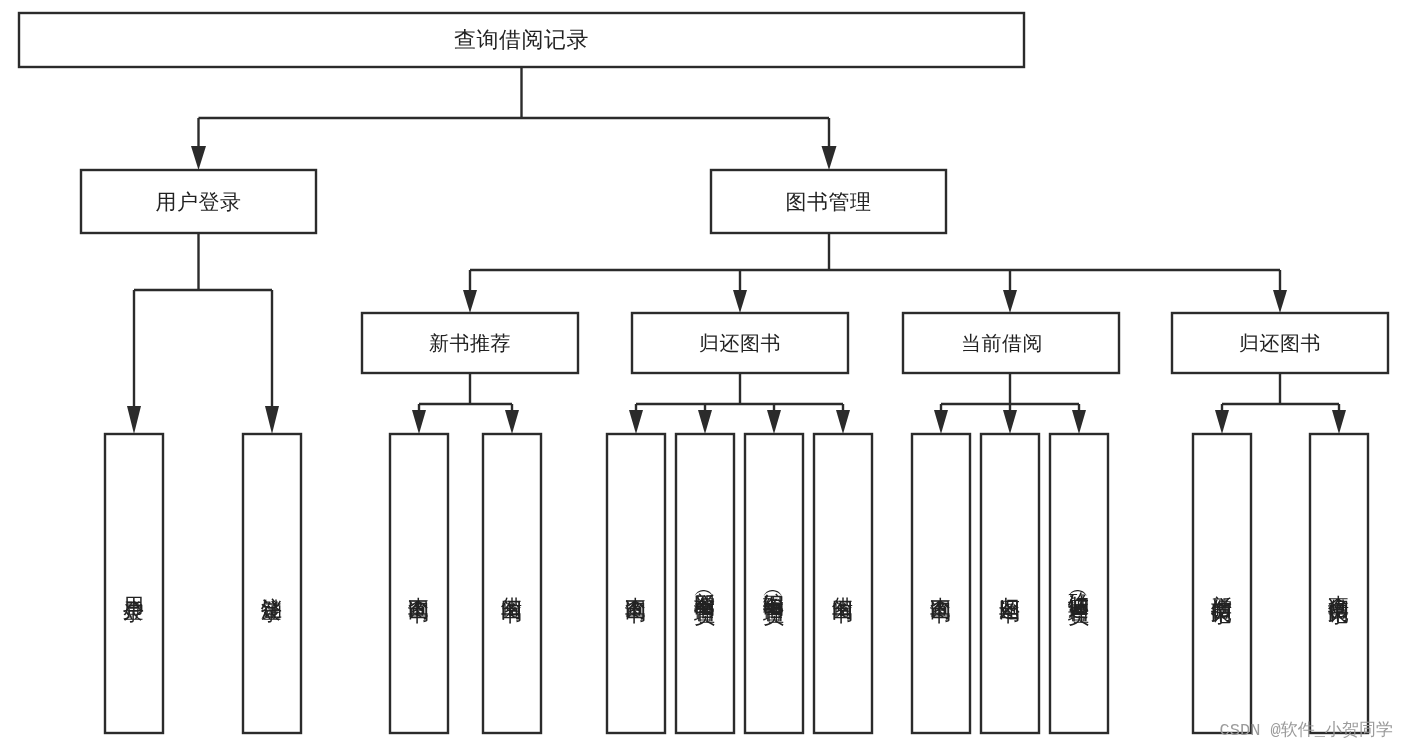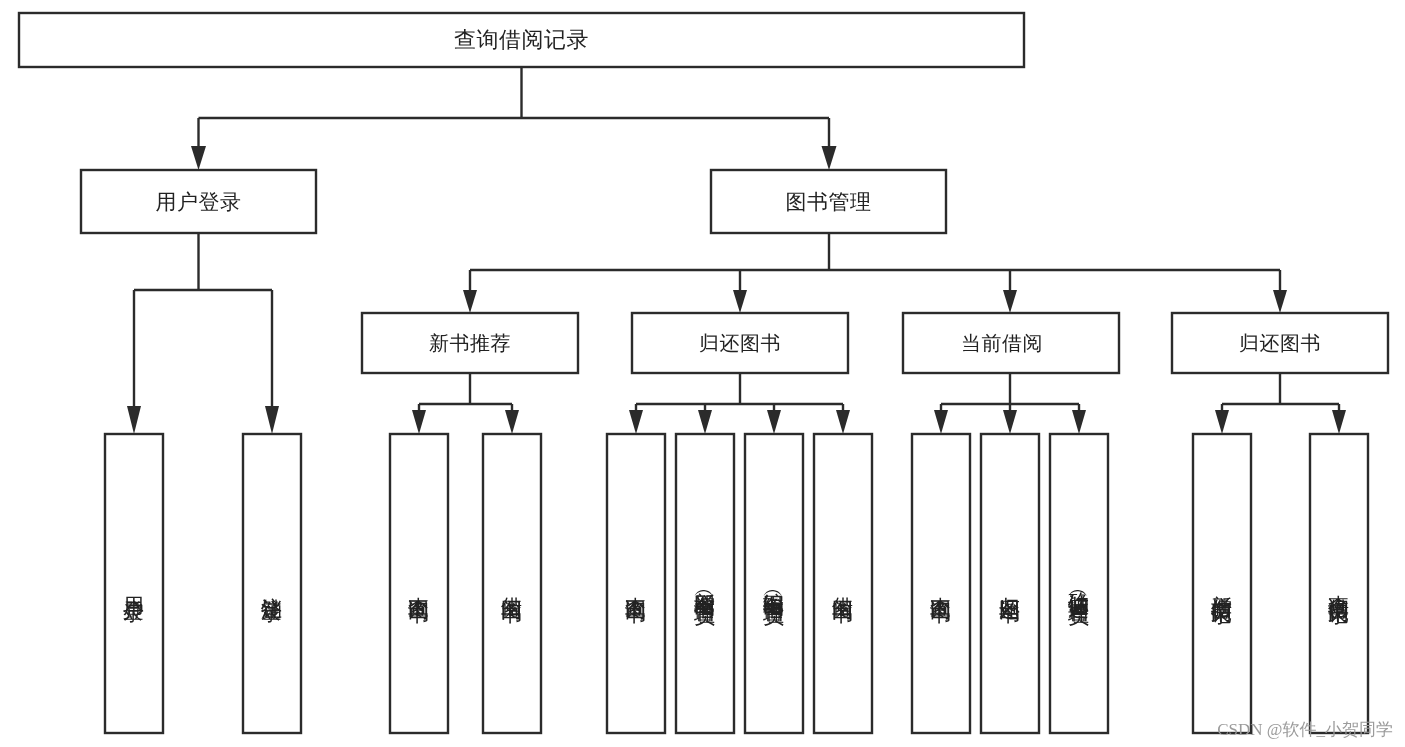--- a/index.html
+++ b/index.html
@@ -69,21 +69,21 @@
   .t-root { font-size: 22px; }
   .t-l1   { font-size: 21px; }
   .t-l2   { font-size: 20px; }
   .t-leaf { font-size: 21px; }
   .watermark {
     position: absolute;
     right: 12px;
     bottom: 6px;
     font-size: 17px;
     color: #9b9b9b;
-    font-family: Liberation Serif, serif;
+    font-family: Liberation Mono, monospace;
     white-space: nowrap;
     pointer-events: none;
   }
 </style>
 </head>
 <body>
 
 <div id="diagram-root">
 
   <svg id="flow-svg" viewBox="0 0 1405 747">

